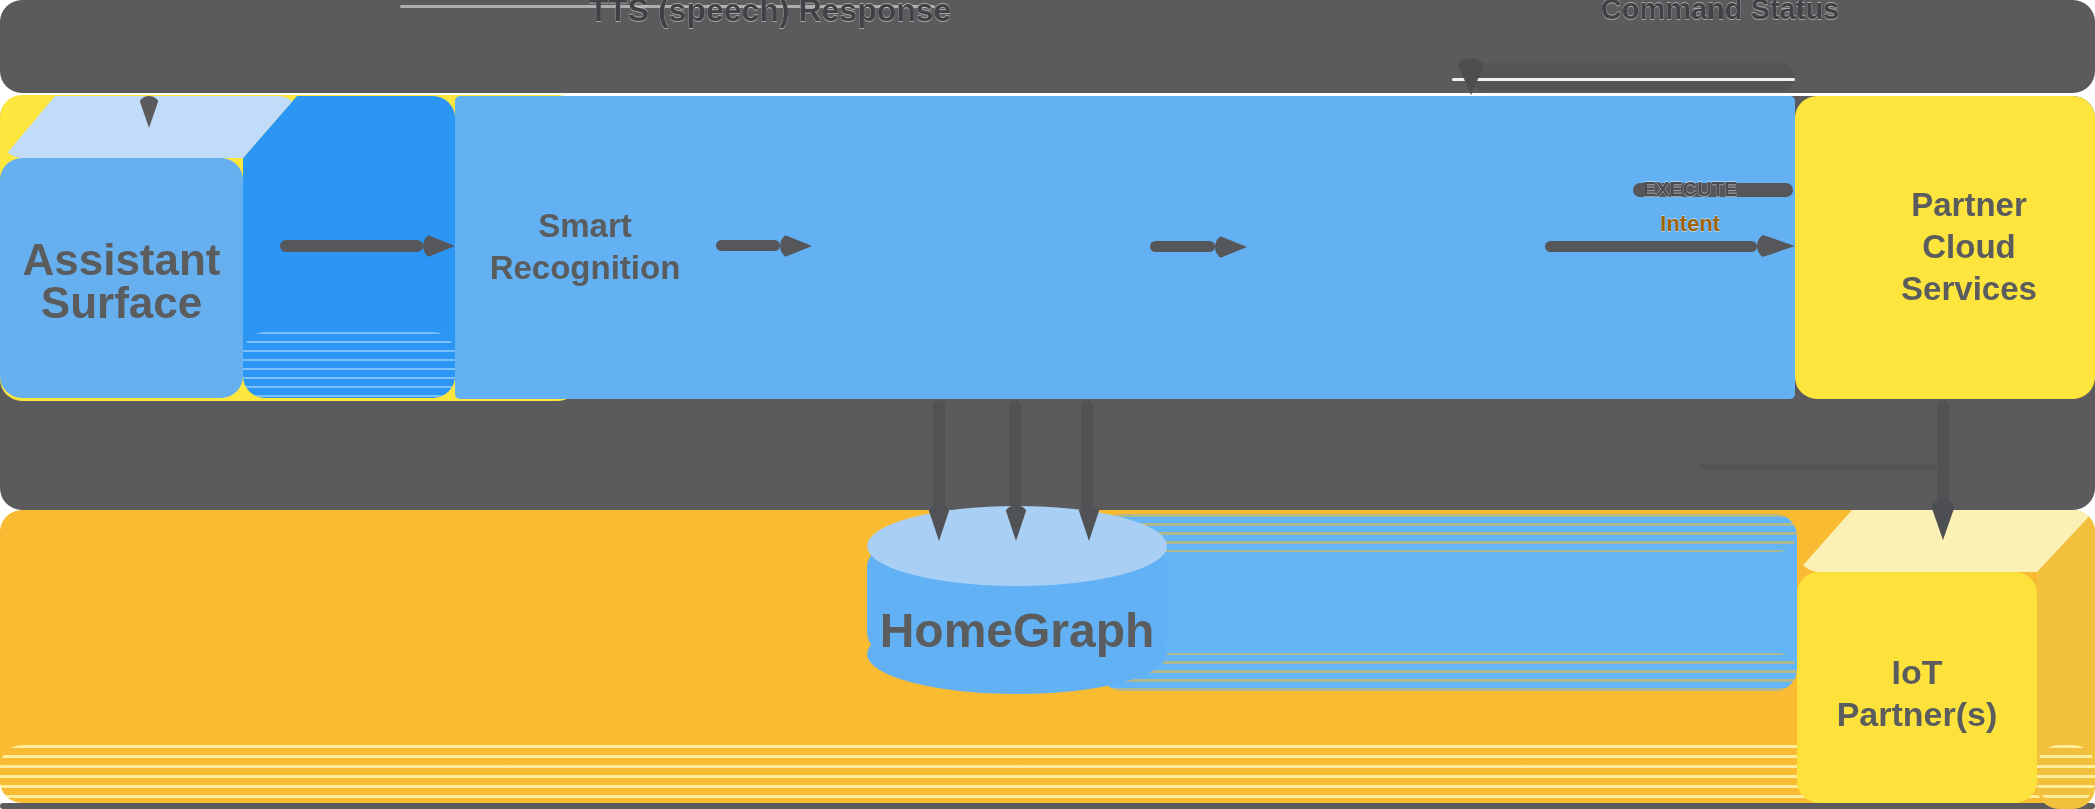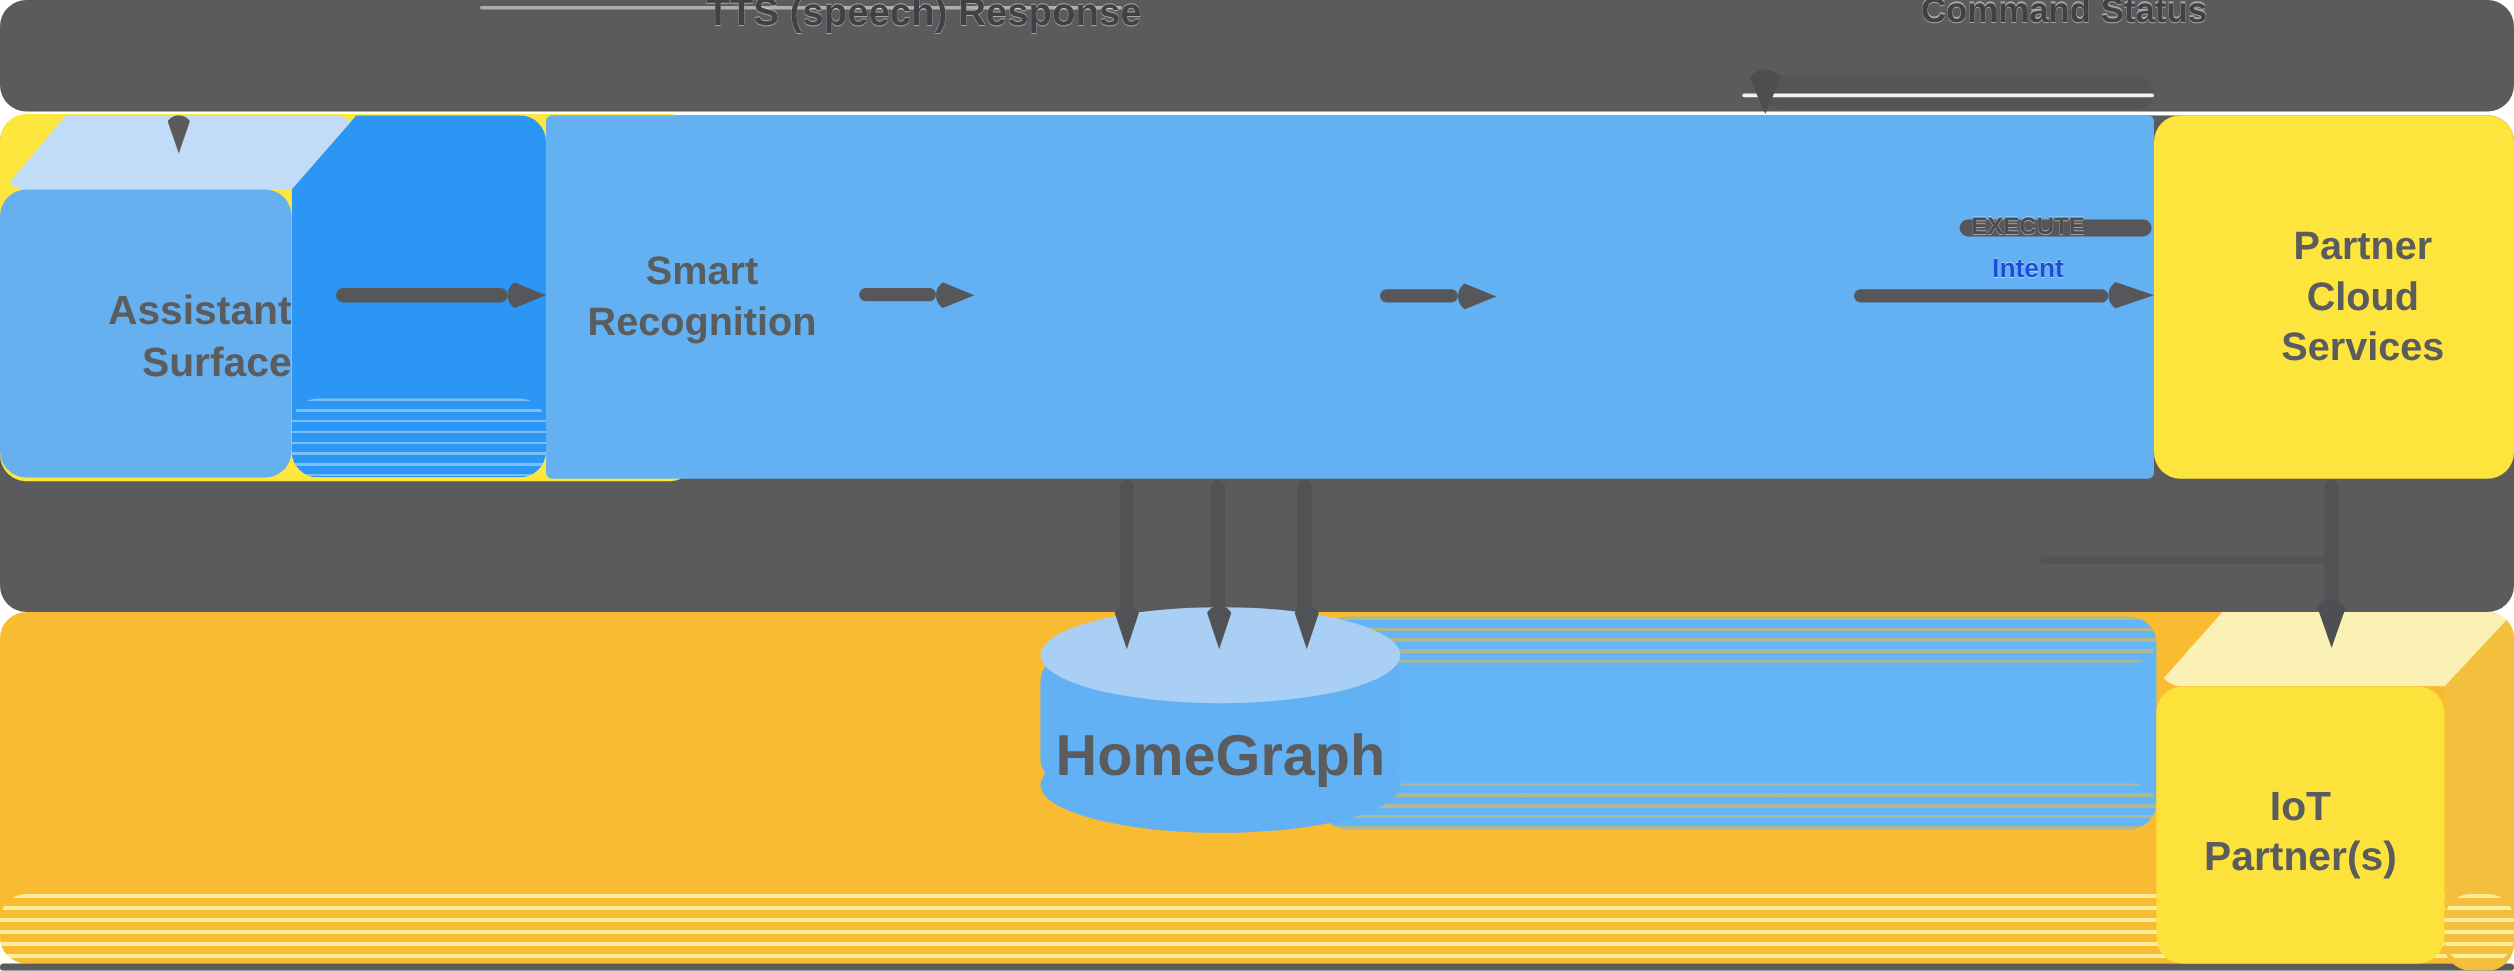--- a/index.html
+++ b/index.html
@@ -75,42 +75,42 @@
               border-right:16px solid transparent;border-top:37px solid #4D4E50;"></div>
 
   <div class="abs" style="left:0;top:95px;width:580px;height:306px;background:#FDE63D;"></div>
 
   <div class="abs cube-side-blue" style="left:243px;top:96px;width:212px;height:302px;"></div>
   <div class="abs side-stripes-blue" style="left:243px;top:332px;width:212px;height:66px;"></div>
   <div class="abs cube-top-blue" style="left:0;top:96px;width:300px;height:62px;"></div>
   <div class="abs cube-front-blue" style="left:0;top:158px;width:243px;height:240px;"></div>
   <div class="abs head-down" style="left:138px;top:96px;border-left:11px solid transparent;
               border-right:11px solid transparent;border-top:32px solid #5B5B5D;"></div>
-  <div class="abs lbl" style="left:0;top:238px;width:243px;font-size:34px;line-height:43px;text-align:right;">Assistant
+  <div class="abs lbl" style="left:0;top:238px;width:243px;font-size:44px;line-height:43px;">Assistant
 Surface</div>
 
   <div class="abs shaft" style="left:280px;top:240px;width:143px;height:12px;"></div>
   <div class="abs head-right" style="left:423px;top:233px;"></div>
 
   <div class="abs blue-box" style="left:455px;top:96px;width:1340px;height:303px;"></div>
 
   <div class="abs lbl" style="left:455px;top:205px;width:260px;">Smart
 Recognition</div>
 
   <div class="abs shaft" style="left:716px;top:240px;width:64px;height:11px;"></div>
   <div class="abs head-right" style="left:780px;top:233px;"></div>
 
 
   <div class="abs shaft" style="left:1150px;top:241px;width:65px;height:11px;"></div>
   <div class="abs head-right" style="left:1215px;top:234px;"></div>
 
 
   <div class="abs shaft" style="left:1633px;top:183px;width:160px;height:14px;"></div>
   <div class="abs toplbl" style="left:1610px;top:177px;width:160px;font-size:20px;line-height:24px;color:#4B4C4F;">EXECUTE</div>
-  <div class="abs toplbl" style="left:1610px;top:211px;width:160px;font-size:22px;line-height:26px;color:#1d4ed8;">Intent</div>
+  <div class="abs toplbl" style="left:1610px;top:211px;width:160px;font-size:22px;line-height:26px;color:#a16207;">Intent</div>
   <div class="abs shaft" style="left:1545px;top:241px;width:212px;height:11px;"></div>
   <div class="abs head-right" style="left:1757px;top:233px;border-left-width:38px;"></div>
 
   <div class="abs yellow-box" style="left:1795px;top:96px;width:300px;height:303px;"></div>
   <div class="abs lbl" style="left:1795px;top:184px;width:300px;margin-left:24px;">Partner
 Cloud
 Services</div>
 
   <div class="abs shaft-dim" style="left:933px;top:400px;width:12px;height:112px;"></div>
   <div class="abs shaft-dim" style="left:1009px;top:400px;width:12px;height:112px;"></div>

